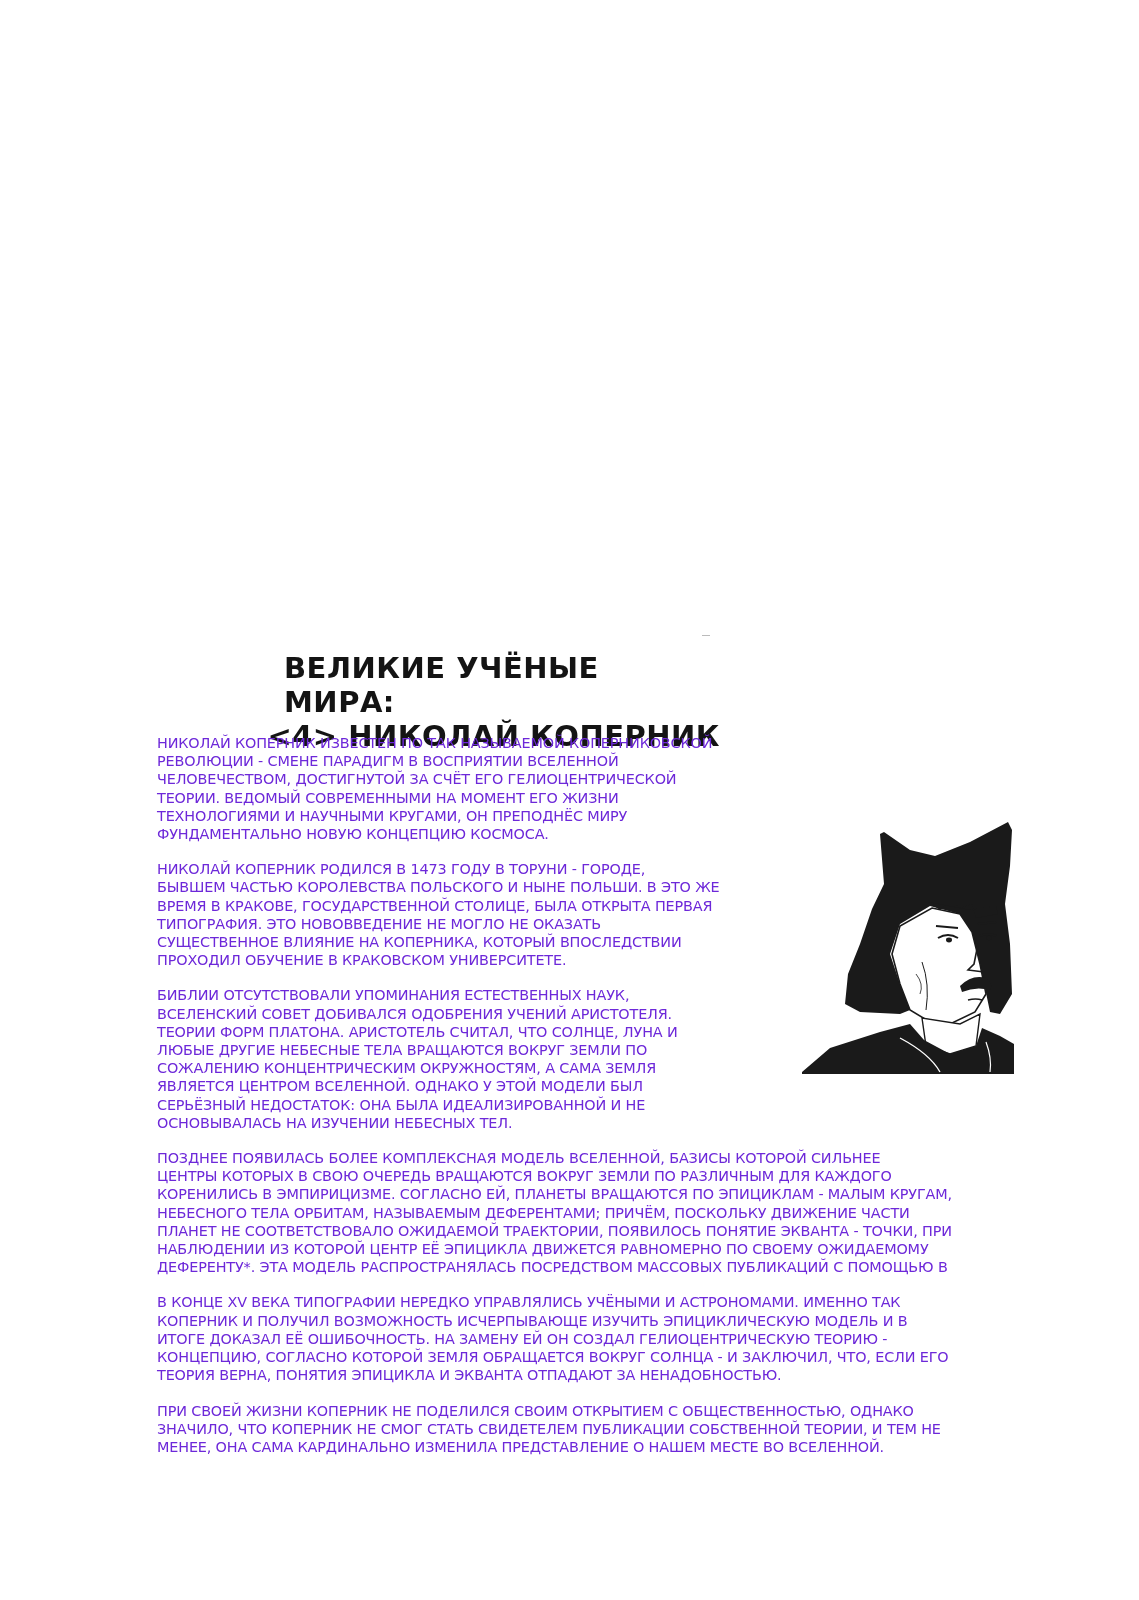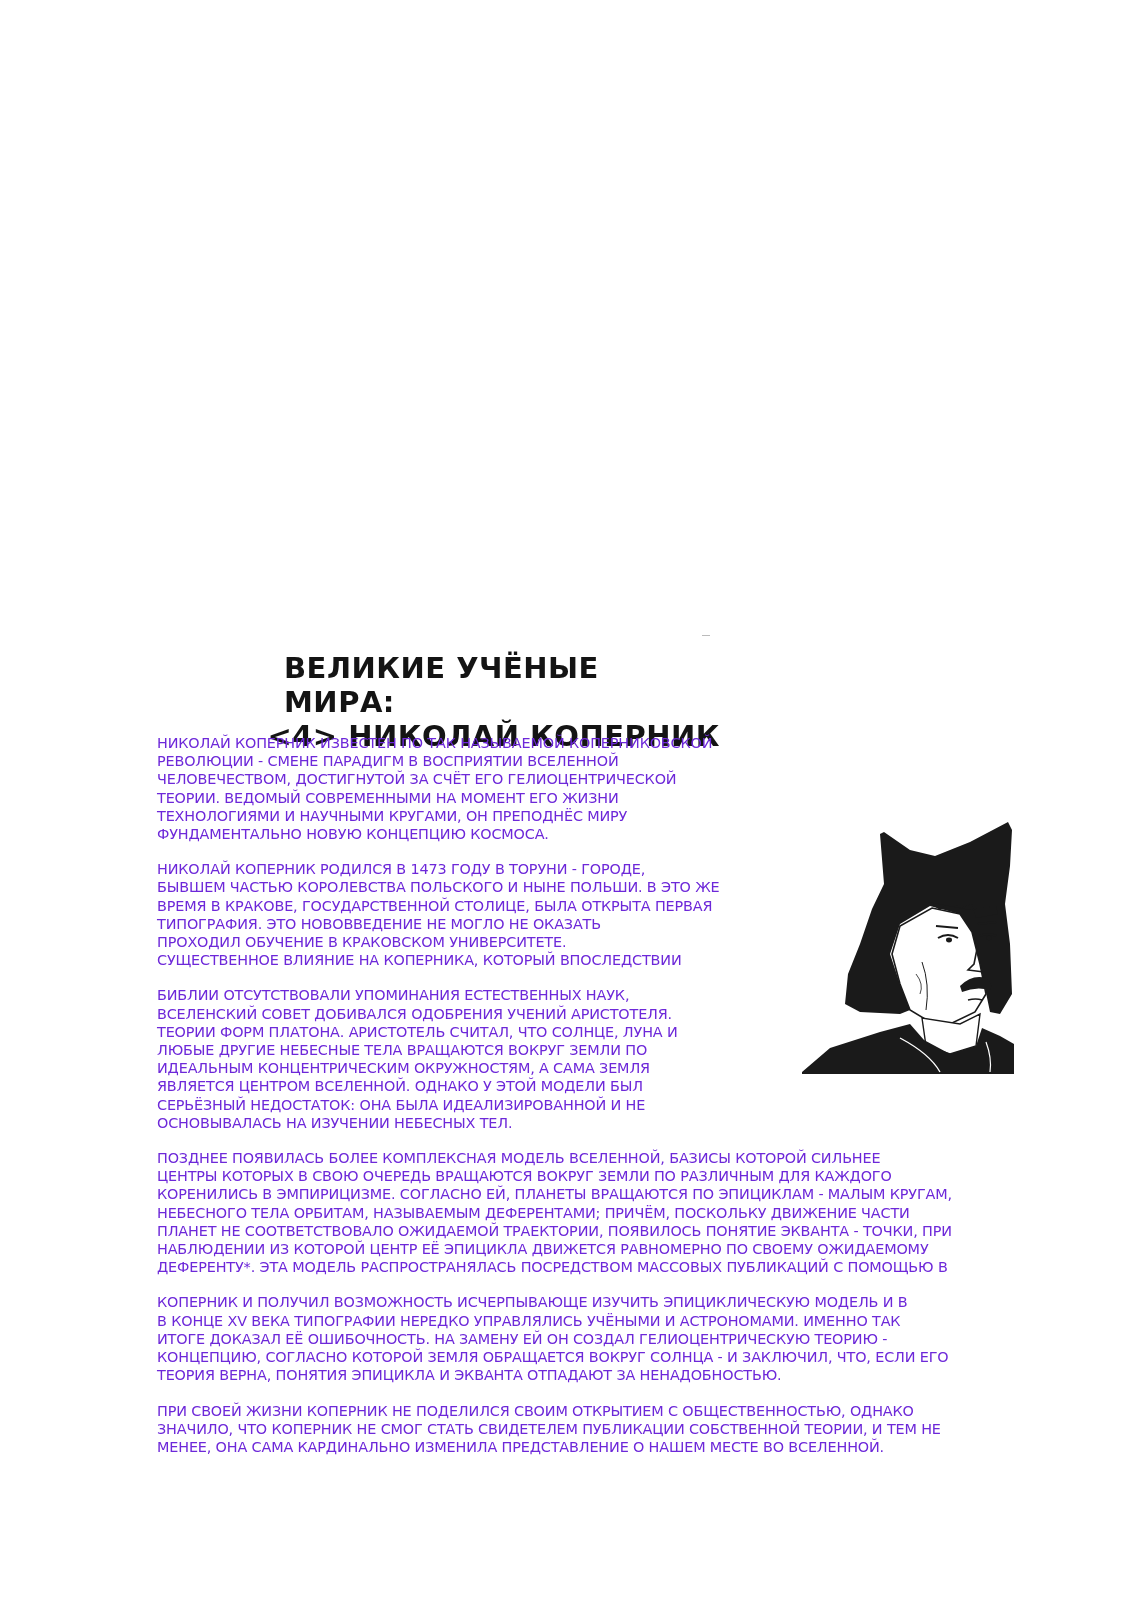--- a/index.html
+++ b/index.html
@@ -95,45 +95,45 @@
       <span class="ln">ЧЕЛОВЕЧЕСТВОМ, ДОСТИГНУТОЙ ЗА СЧЁТ ЕГО ГЕЛИОЦЕНТРИЧЕСКОЙ</span>
       <span class="ln">ТЕОРИИ. ВЕДОМЫЙ СОВРЕМЕННЫМИ НА МОМЕНТ ЕГО ЖИЗНИ</span>
       <span class="ln">ТЕХНОЛОГИЯМИ И НАУЧНЫМИ КРУГАМИ, ОН ПРЕПОДНЁС МИРУ</span>
       <span class="ln">ФУНДАМЕНТАЛЬНО НОВУЮ КОНЦЕПЦИЮ КОСМОСА.</span>
     </p>
     <p class="para">
       <span class="ln">НИКОЛАЙ КОПЕРНИК РОДИЛСЯ В 1473 ГОДУ В ТОРУНИ - ГОРОДЕ,</span>
       <span class="ln">БЫВШЕМ ЧАСТЬЮ КОРОЛЕВСТВА ПОЛЬСКОГО И НЫНЕ ПОЛЬШИ. В ЭТО ЖЕ</span>
       <span class="ln">ВРЕМЯ В КРАКОВЕ, ГОСУДАРСТВЕННОЙ СТОЛИЦЕ, БЫЛА ОТКРЫТА ПЕРВАЯ</span>
       <span class="ln">ТИПОГРАФИЯ. ЭТО НОВОВВЕДЕНИЕ НЕ МОГЛО НЕ ОКАЗАТЬ</span>
+      <span class="ln">СУЩЕСТВЕННОЕ ВЛИЯНИЕ НА КОПЕРНИКА, КОТОРЫЙ ВПОСЛЕДСТВИИ</span>
       <span class="ln">ПРОХОДИЛ ОБУЧЕНИЕ В КРАКОВСКОМ УНИВЕРСИТЕТЕ.</span>
-      <span class="ln">СУЩЕСТВЕННОЕ ВЛИЯНИЕ НА КОПЕРНИКА, КОТОРЫЙ ВПОСЛЕДСТВИИ</span>
     </p>
     <p class="para">
       <span class="ln">БИБЛИИ ОТСУТСТВОВАЛИ УПОМИНАНИЯ ЕСТЕСТВЕННЫХ НАУК,</span>
       <span class="ln">ВСЕЛЕНСКИЙ СОВЕТ ДОБИВАЛСЯ ОДОБРЕНИЯ УЧЕНИЙ АРИСТОТЕЛЯ.</span>
       <span class="ln">ТЕОРИИ ФОРМ ПЛАТОНА. АРИСТОТЕЛЬ СЧИТАЛ, ЧТО СОЛНЦЕ, ЛУНА И</span>
       <span class="ln">ЛЮБЫЕ ДРУГИЕ НЕБЕСНЫЕ ТЕЛА ВРАЩАЮТСЯ ВОКРУГ ЗЕМЛИ ПО</span>
-      <span class="ln">ИДЕАЛЬНЫМ КОНЦЕНТРИЧЕСКИМ ОКРУЖНОСТЯМ, А САМА ЗЕМЛЯ</span>
+      <span class="ln">СОЖАЛЕНИЮ КОНЦЕНТРИЧЕСКИМ ОКРУЖНОСТЯМ, А САМА ЗЕМЛЯ</span>
       <span class="ln">ЯВЛЯЕТСЯ ЦЕНТРОМ ВСЕЛЕННОЙ. ОДНАКО У ЭТОЙ МОДЕЛИ БЫЛ</span>
       <span class="ln">СЕРЬЁЗНЫЙ НЕДОСТАТОК: ОНА БЫЛА ИДЕАЛИЗИРОВАННОЙ И НЕ</span>
       <span class="ln">ОСНОВЫВАЛАСЬ НА ИЗУЧЕНИИ НЕБЕСНЫХ ТЕЛ.</span>
     </p>
     <p class="para">
       <span class="ln">ПОЗДНЕЕ ПОЯВИЛАСЬ БОЛЕЕ КОМПЛЕКСНАЯ МОДЕЛЬ ВСЕЛЕННОЙ, БАЗИСЫ КОТОРОЙ СИЛЬНЕЕ</span>
       <span class="ln">ЦЕНТРЫ КОТОРЫХ В СВОЮ ОЧЕРЕДЬ ВРАЩАЮТСЯ ВОКРУГ ЗЕМЛИ ПО РАЗЛИЧНЫМ ДЛЯ КАЖДОГО</span>
       <span class="ln">КОРЕНИЛИСЬ В ЭМПИРИЦИЗМЕ. СОГЛАСНО ЕЙ, ПЛАНЕТЫ ВРАЩАЮТСЯ ПО ЭПИЦИКЛАМ - МАЛЫМ КРУГАМ,</span>
       <span class="ln">НЕБЕСНОГО ТЕЛА ОРБИТАМ, НАЗЫВАЕМЫМ ДЕФЕРЕНТАМИ; ПРИЧЁМ, ПОСКОЛЬКУ ДВИЖЕНИЕ ЧАСТИ</span>
       <span class="ln">ПЛАНЕТ НЕ СООТВЕТСТВОВАЛО ОЖИДАЕМОЙ ТРАЕКТОРИИ, ПОЯВИЛОСЬ ПОНЯТИЕ ЭКВАНТА - ТОЧКИ, ПРИ</span>
       <span class="ln">НАБЛЮДЕНИИ ИЗ КОТОРОЙ ЦЕНТР ЕЁ ЭПИЦИКЛА ДВИЖЕТСЯ РАВНОМЕРНО ПО СВОЕМУ ОЖИДАЕМОМУ</span>
       <span class="ln">ДЕФЕРЕНТУ*. ЭТА МОДЕЛЬ РАСПРОСТРАНЯЛАСЬ ПОСРЕДСТВОМ МАССОВЫХ ПУБЛИКАЦИЙ С ПОМОЩЬЮ В</span>
     </p>
     <p class="para">
+      <span class="ln">В КОНЦЕ XV ВЕКА ТИПОГРАФИИ НЕРЕДКО УПРАВЛЯЛИСЬ УЧЁНЫМИ И АСТРОНОМАМИ. ИМЕННО ТАК</span>
       <span class="ln">КОПЕРНИК И ПОЛУЧИЛ ВОЗМОЖНОСТЬ ИСЧЕРПЫВАЮЩЕ ИЗУЧИТЬ ЭПИЦИКЛИЧЕСКУЮ МОДЕЛЬ И В</span>
-      <span class="ln">В КОНЦЕ XV ВЕКА ТИПОГРАФИИ НЕРЕДКО УПРАВЛЯЛИСЬ УЧЁНЫМИ И АСТРОНОМАМИ. ИМЕННО ТАК</span>
       <span class="ln">ИТОГЕ ДОКАЗАЛ ЕЁ ОШИБОЧНОСТЬ. НА ЗАМЕНУ ЕЙ ОН СОЗДАЛ ГЕЛИОЦЕНТРИЧЕСКУЮ ТЕОРИЮ -</span>
       <span class="ln">КОНЦЕПЦИЮ, СОГЛАСНО КОТОРОЙ ЗЕМЛЯ ОБРАЩАЕТСЯ ВОКРУГ СОЛНЦА - И ЗАКЛЮЧИЛ, ЧТО, ЕСЛИ ЕГО</span>
       <span class="ln">ТЕОРИЯ ВЕРНА, ПОНЯТИЯ ЭПИЦИКЛА И ЭКВАНТА ОТПАДАЮТ ЗА НЕНАДОБНОСТЬЮ.</span>
     </p>
     <p class="para">
       <span class="ln">ПРИ СВОЕЙ ЖИЗНИ КОПЕРНИК НЕ ПОДЕЛИЛСЯ СВОИМ ОТКРЫТИЕМ С ОБЩЕСТВЕННОСТЬЮ, ОДНАКО</span>
       <span class="ln">ЗНАЧИЛО, ЧТО КОПЕРНИК НЕ СМОГ СТАТЬ СВИДЕТЕЛЕМ ПУБЛИКАЦИИ СОБСТВЕННОЙ ТЕОРИИ, И ТЕМ НЕ</span>
       <span class="ln">МЕНЕЕ, ОНА САМА КАРДИНАЛЬНО ИЗМЕНИЛА ПРЕДСТАВЛЕНИЕ О НАШЕМ МЕСТЕ ВО ВСЕЛЕННОЙ.</span>
     </p>
   </div>

